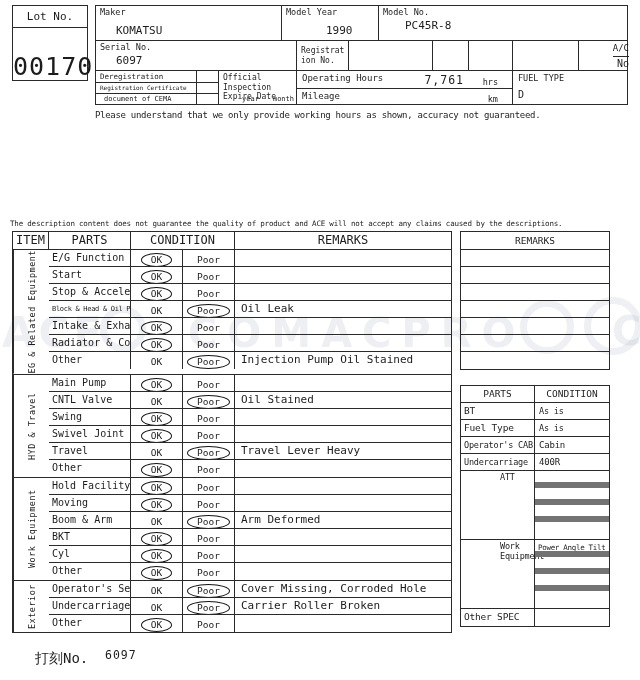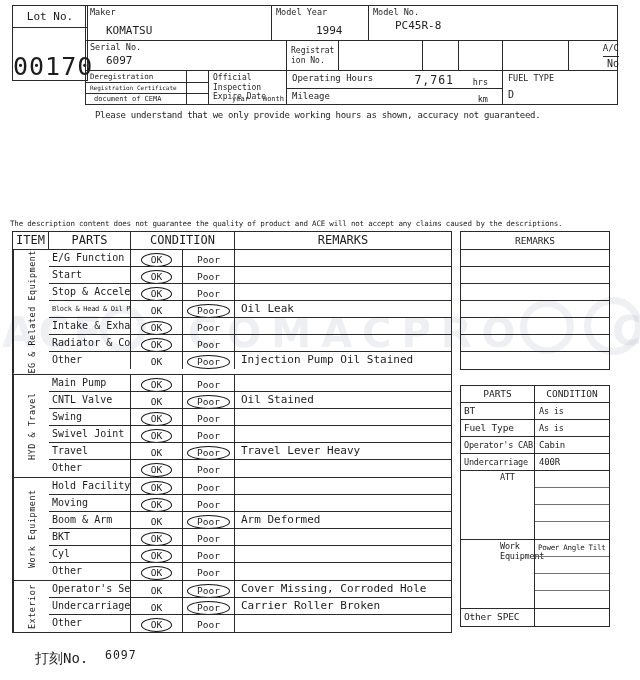--- a/index.html
+++ b/index.html
@@ -8,21 +8,21 @@
     font-family:"DejaVu Sans Mono","Liberation Mono",monospace;color:#1c1c1c;
   }
   *{box-sizing:border-box;}
   .abs{position:absolute;}
 
   
   .lot-box{left:12px;top:5px;width:76px;height:76px;border:1.5px solid #2a2a2a;}
   .lot-box .lot-label{display:block;text-align:center;font-size:11px;line-height:21px;border-bottom:1.5px solid #2a2a2a;}
   .lot-box .lot-value{display:block;text-align:center;font-size:25px;letter-spacing:1px;margin-top:24px;}
 
-  .head-box{left:85px;top:5px;width:533px;height:100px;border:1.5px solid #2a2a2a;display:flex;flex-direction:column;}
+  .head-box{left:95px;top:5px;width:533px;height:100px;border:1.5px solid #2a2a2a;display:flex;flex-direction:column;}
   .hrowA{height:35px;display:grid;grid-template-columns:186px 97px 1fr;border-bottom:1px solid #2a2a2a;}
   .hrowB{height:30px;display:grid;grid-template-columns:201px 52px 84px 36px 44px 66px 50px;border-bottom:1px solid #2a2a2a;}
   .hrowC{height:32px;display:grid;grid-template-columns:123px 78px 216px 1fr;flex:1;}
   .hcell{position:relative;border-right:1px solid #2a2a2a;}
   .hcell:last-child{border-right:none;}
   .slabel{position:absolute;top:1px;left:4px;font-size:8.5px;white-space:nowrap;}
   .hval{position:absolute;bottom:3px;font-size:11px;white-space:nowrap;}
 
   .reg-cell{font-size:8px;line-height:1.25;padding:5px 2px 0 4px;word-break:break-all;}
   .ac-cell{display:flex;flex-direction:column;align-items:flex-end;}
@@ -89,21 +89,21 @@
   .spec-table{left:460px;top:385px;width:150px;border:1.5px solid #2a2a2a;}
   .st-head{display:grid;grid-template-columns:74px 1fr;height:17px;border-bottom:1px solid #2a2a2a;}
   .st-head div{border-right:1px solid #2a2a2a;text-align:center;font-size:9.5px;line-height:16px;}
   .st-head div:last-child{border-right:none;}
   .st-row{display:grid;grid-template-columns:74px 1fr;height:17px;border-bottom:1px solid #2a2a2a;}
   .st-row>div{overflow:hidden;white-space:nowrap;}
   .st-part{border-right:1px solid #2a2a2a;font-size:8.5px;line-height:16px;padding-left:3px;letter-spacing:-0.2px;}
   .st-cond{font-size:8.5px;line-height:16px;padding-left:4px;letter-spacing:-0.2px;}
   .st-block{display:grid;grid-template-columns:74px 1fr;border-bottom:1px solid #2a2a2a;}
   .st-block .blk-label{border-right:1px solid #2a2a2a;font-size:8.5px;padding:1px 0 0 3px;letter-spacing:-0.2px;margin-left:36px;}
-  .blk-rows .blk-cell{height:17px;border-bottom:1px solid #737373;font-size:7.5px;line-height:16px;padding-left:3px;letter-spacing:-0.3px;white-space:nowrap;overflow:hidden;}
+  .blk-rows .blk-cell{height:17px;border-bottom:6px solid #737373;font-size:7.5px;line-height:16px;padding-left:3px;letter-spacing:-0.3px;white-space:nowrap;overflow:hidden;}
   .blk-rows .blk-cell:last-child{border-bottom:none;}
   .st-row.last{border-bottom:none;}
 
   .footer-stamp{left:35px;top:650px;font-size:14px;}
   .footer-no{left:105px;top:648px;font-size:11.5px;letter-spacing:1px;}
 </style>
 </head>
 <body>
 
 <div class="abs wm" style="left:2px;top:308px;font-size:42px;letter-spacing:4px;">ACE</div>
@@ -119,21 +119,21 @@
 </div>
 
 <div class="abs head-box">
   <div class="hrowA">
     <div class="hcell">
       <span class="slabel">Maker</span>
       <span class="hval" style="left:20px;">KOMATSU</span>
     </div>
     <div class="hcell">
       <span class="slabel">Model Year</span>
-      <span class="hval" style="left:44px;">1994</span>
+      <span class="hval" style="left:44px;">1990</span>
     </div>
     <div class="hcell">
       <span class="slabel">Model No.</span>
       <span class="hval" style="left:26px;bottom:8px;">PC45R-8</span>
     </div>
   </div>
   <div class="hrowB">
     <div class="hcell">
       <span class="slabel">Serial No.</span>
       <span class="hval" style="left:20px;">6097</span>

